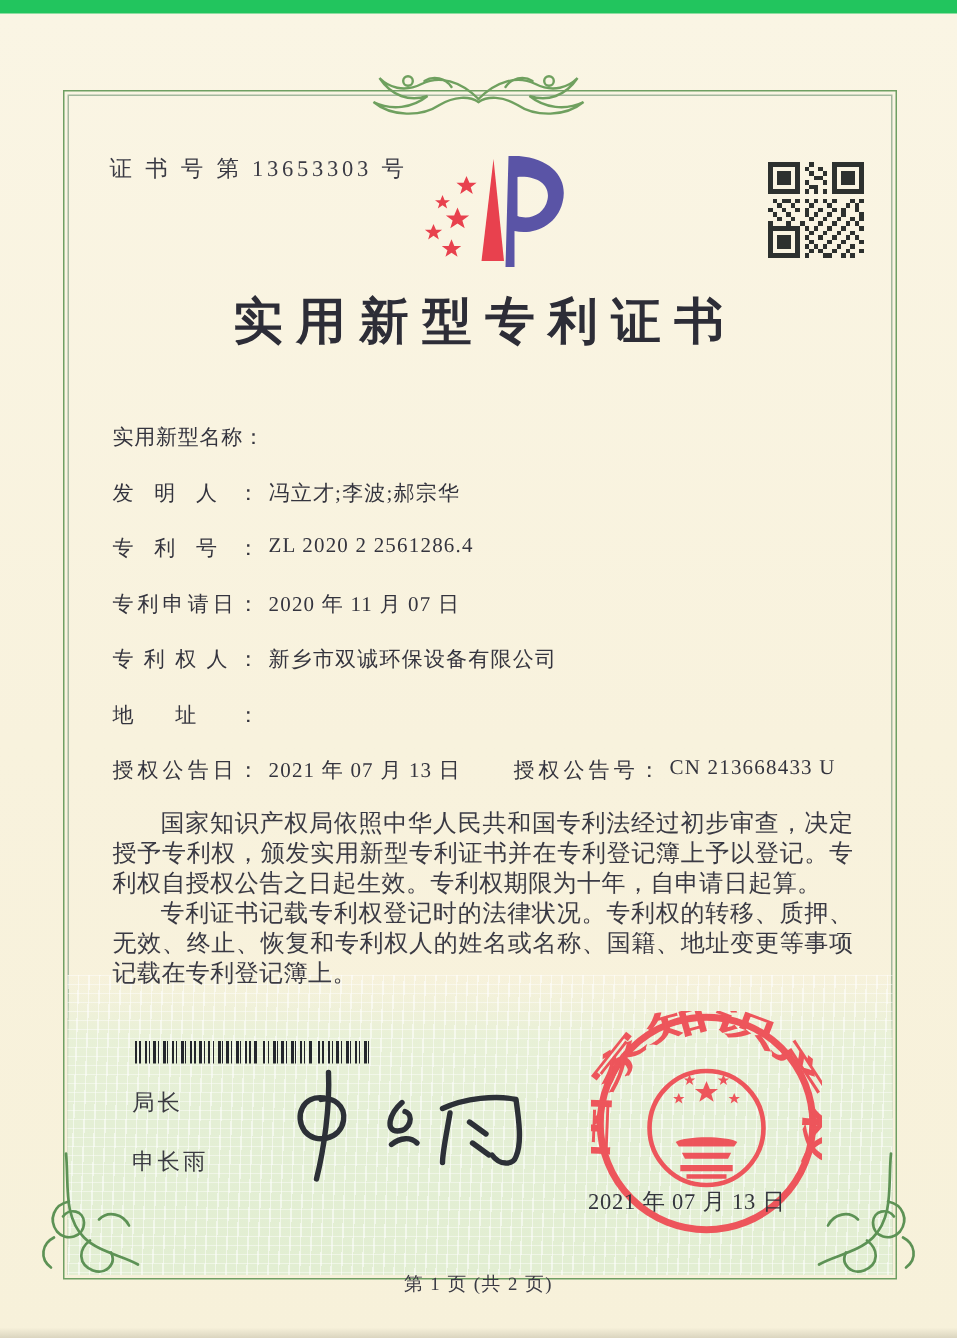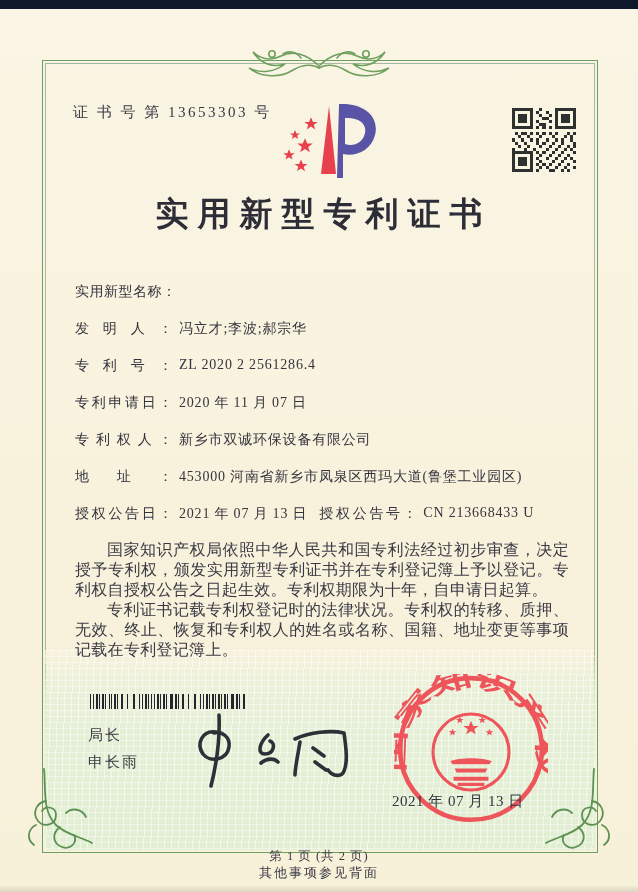--- a/index.html
+++ b/index.html
@@ -1,16 +1,16 @@
 <!DOCTYPE html>
 <html><head>
 <meta charset="utf-8">
 <style>
   html,body{margin:0;padding:0;background:#ffffff;}
-  .stage{position:relative;width:638px;height:892px;background:#0f172a;overflow:hidden;
+  .stage{position:relative;width:638px;height:892px;background:#22c55e;overflow:hidden;
          font-family:"Liberation Serif","DejaVu Serif",serif;}
   .paper{position:absolute;left:0;top:9px;width:638px;height:883px;
          background:linear-gradient(180deg,#faf5e4 0%,#f8f2dd 55%,#f7f1da 100%);}
   .paper::after{content:'';position:absolute;left:0;right:0;bottom:0;height:7px;
          background:linear-gradient(180deg,rgba(0,0,0,0),rgba(90,85,70,.18));}
   
   .frame{position:absolute;left:42px;top:51px;width:554px;height:791px;
          border:1.5px solid #6f9f63;}
   .frame::before{content:'';position:absolute;inset:2px;border:1px solid #a3b89d;}
   
@@ -19,33 +19,33 @@
           repeating-linear-gradient(92deg, rgba(255,255,255,.55) 0 1px, rgba(255,255,255,0) 1px 7px),
           repeating-linear-gradient(180deg, rgba(255,255,255,.45) 0 1px, rgba(255,255,255,0) 1px 6px),
           linear-gradient(180deg, rgba(229,240,214,0) 0%, rgba(229,240,214,.85) 22%, #e4efd5 48%, #e2eed2 100%);}
   .cert-no{position:absolute;left:73px;top:94px;font-size:15px;letter-spacing:2.5px;color:#3a3a44;}
   .title{position:absolute;left:0;right:0;top:183px;text-align:center;font-size:33px;font-weight:700;
          letter-spacing:9px;text-indent:9px;color:#2d2d37;}
   .fields{position:absolute;left:75px;top:274px;width:480px;font-size:14px;color:#34343e;}
   .frow{display:flex;height:37px;align-items:flex-start;white-space:nowrap;}
   .flabel{width:98px;flex:none;text-align:justify;text-align-last:justify;letter-spacing:.5px;}
   .fvalue{margin-left:6px;letter-spacing:.8px;}
-  .flabel2{width:98px;flex:none;margin-left:12px;text-align:justify;text-align-last:justify;letter-spacing:.5px;}
+  .flabel2{width:98px;flex:none;margin-left:35px;text-align:justify;text-align-last:justify;letter-spacing:.5px;}
   .paras{position:absolute;left:75px;width:494px;top:531px;font-size:16px;line-height:20px;
          color:#3a3a44;text-align:justify;letter-spacing:.3px;}
   .paras p{margin:0;text-indent:2em;}
   .barcode{position:absolute;left:90px;top:685px;width:158px;height:15px;
          background:repeating-linear-gradient(90deg,
            #23262c 0 1.5px, transparent 1.5px 3px,
            #23262c 3px 3.8px, transparent 3.8px 6.4px,
            #23262c 6.4px 8.3px, transparent 8.3px 9.2px,
            #23262c 9.2px 9.8px, transparent 9.8px 12.2px);}
   .signer{position:absolute;left:88px;top:717px;font-family:"Liberation Sans","DejaVu Sans",sans-serif;
          font-size:15px;color:#3b3b42;letter-spacing:2px;}
-  .signer div{margin-bottom:8px;font-family:Liberation Mono, monospace;}
+  .signer div{margin-bottom:20px;font-family:Liberation Mono, monospace;}
   .signature{position:absolute;left:182px;top:699px;}
   .seal{position:absolute;left:394px;top:665px;opacity:.93;}
   .seal-date{position:absolute;left:392px;top:783px;font-size:15px;letter-spacing:.5px;color:#33343d;}
   .page-info{position:absolute;left:0;right:0;top:839px;text-align:center;font-size:12.5px;color:#3a3a44;letter-spacing:1px;}
   .back-note{position:absolute;left:0;right:0;top:855px;text-align:center;font-size:13px;color:#3a3a44;letter-spacing:2px;}
   .logo{position:absolute;left:281px;top:93px;}
   .qr{position:absolute;left:512px;top:99px;}
   .ornament-top{position:absolute;left:50%;top:35px;transform:translateX(-50%);}
   .corner-bl{position:absolute;left:16px;top:758px;}
   .corner-br{position:absolute;right:16px;top:758px;transform:scaleX(-1);}
@@ -146,21 +146,20 @@
       <div class="frow">
         <span class="flabel">专利申请日：</span>
         <span class="fvalue">2020 年 11 月 07 日</span>
       </div>
       <div class="frow">
         <span class="flabel">专利权人：</span>
         <span class="fvalue">新乡市双诚环保设备有限公司</span>
       </div>
       <div class="frow">
         <span class="flabel">地址：</span>
-        <span class="fvalue">453000 河南省新乡市凤泉区西玛大道(鲁堡工业园区)</span>
       </div>
       <div class="frow">
         <span class="flabel">授权公告日：</span>
         <span class="fvalue">2021 年 07 月 13 日</span>
         <span class="flabel2">授权公告号：</span>
         <span class="fvalue">CN 213668433 U</span>
       </div>
     </div>
 
     <div class="paras">
@@ -206,16 +205,15 @@
         <use href="#sst" transform="translate(86,45) scale(0.75)"></use>
         <use href="#sst" transform="translate(93,57) scale(0.75)"></use>
         <path d="M55 85 C62 81 88 81 95 85 L93 88 L57 88 Z"></path>
         <path d="M59 92 h32 l-2 4 h-28 Z"></path>
         <path d="M58 100 h34 v4 H58 Z M62 106 h26 v3 H62 Z"></path>
       </g>
     </svg>
     <div class="seal-date">2021 年 07 月 13 日</div>
 
     <div class="page-info">第 1 页 (共 2 页)</div>
-    <div class="back-note">其他事项参见背面</div>
 
   </div>
 </div>
 
 </body></html>

